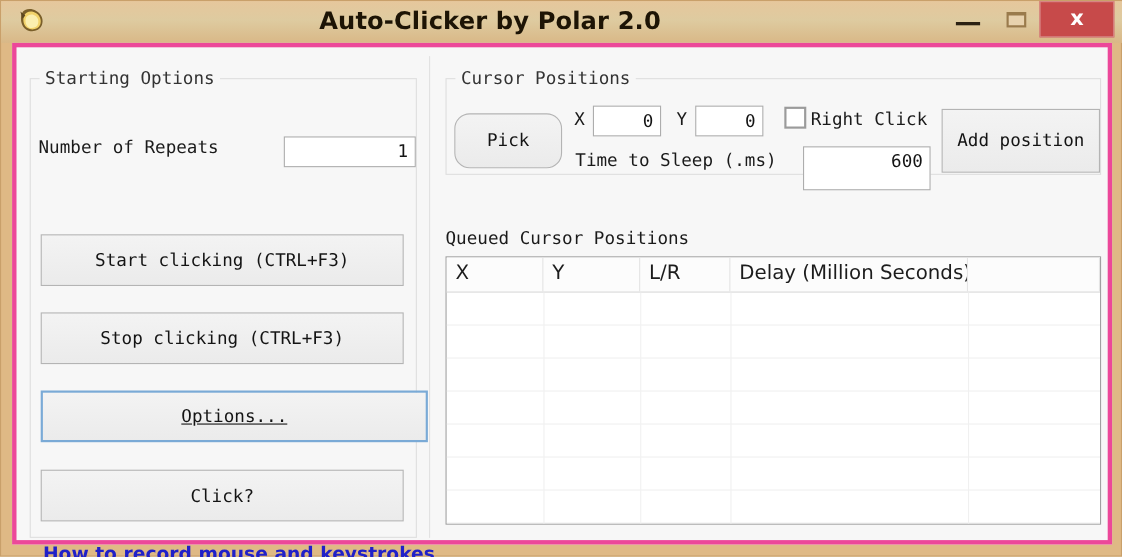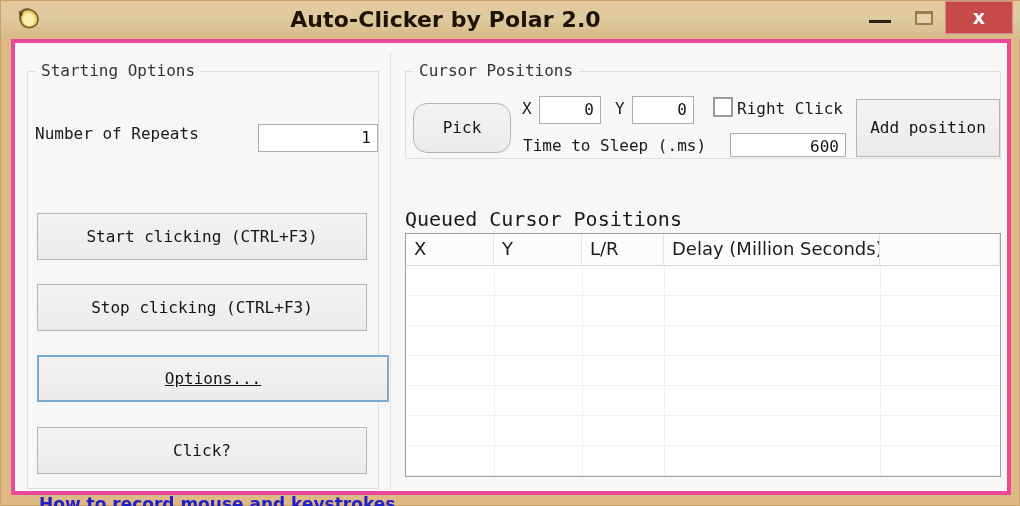--- a/index.html
+++ b/index.html
@@ -248,27 +248,27 @@
     width: 20px; height: 20px;
     box-sizing: border-box;
     background: #ffffff;
     border: 2px solid #9b9b9b;
     cursor: default;
   }
   #label-rightclick { left: 722px; top: 56px; }
 
   #label-sleep { left: 508px; top: 93px; }
   #field-sleep {
-    left: 715px; top: 90px; width: 116px; height: 24px; line-height: 26px;
+    left: 715px; top: 90px; width: 116px; height: 40px; line-height: 26px;
   }
 
   #label-queued {
     left: 390px;
     top: 164px;
-    font-size: 20px;
+    font-size: 16px;
   }
 
   
   #table {
     position: absolute;
     left: 390px;
     top: 190px;
     width: 596px;
     height: 244px;
     box-sizing: border-box;

